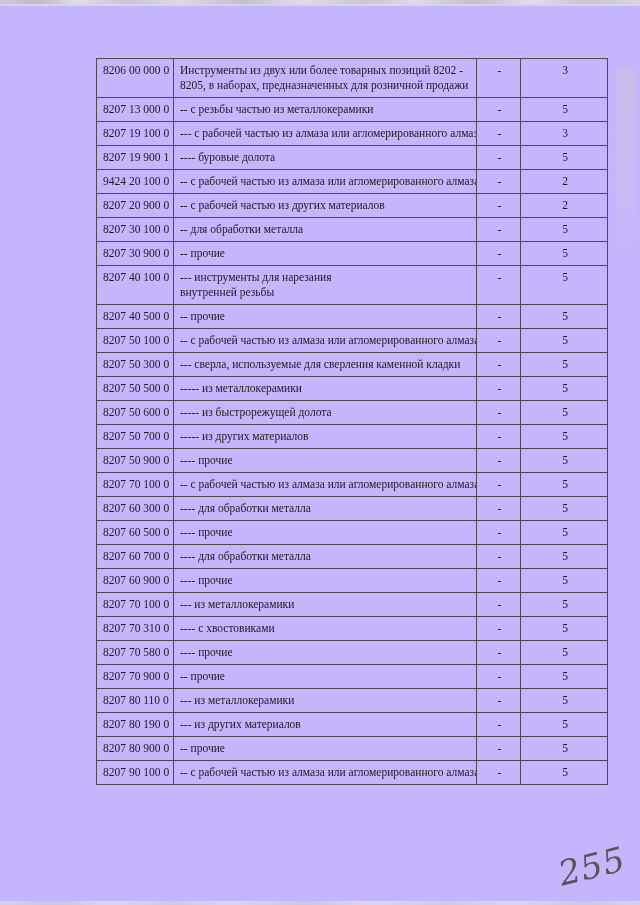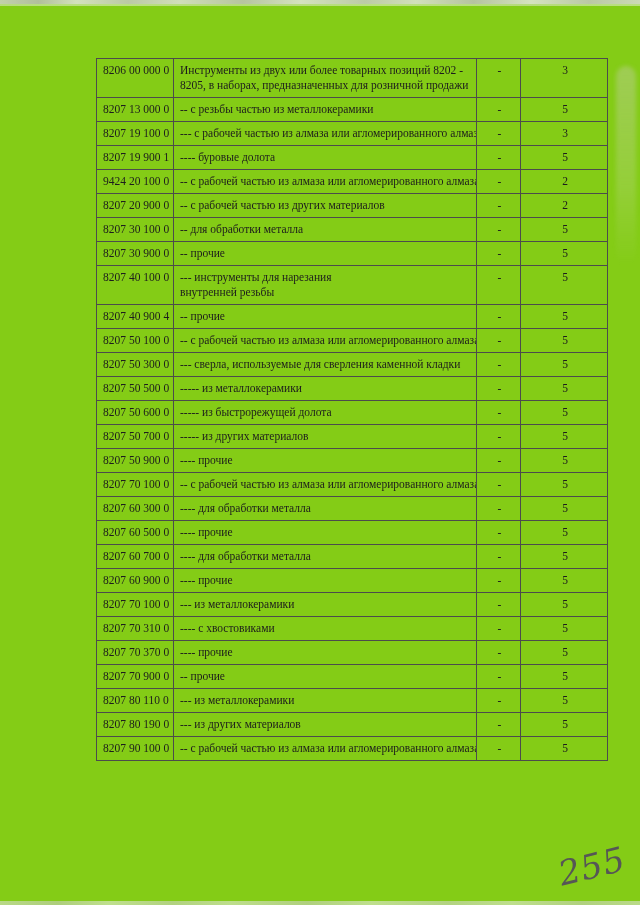--- a/index.html
+++ b/index.html
@@ -3,21 +3,21 @@
 <meta charset="utf-8">
 <style>
   html,body{margin:0;padding:0;}
   body{
     width:640px;height:905px;
     background:#fbfbfa;
     font-family:"Liberation Serif","DejaVu Serif",serif;
     position:relative;
     overflow:hidden;
   }
-  .page{position:absolute;inset:0;background:#84cc16;}
+  .page{position:absolute;inset:0;background:#c4b5fd;}
   
   .scan-edge-top{
     position:absolute;top:0;left:0;width:640px;height:4px;
     background:linear-gradient(90deg,#d2d2d2 0%,#bdbdbd 6%,#e7e7e7 12%,#c9c9c9 20%,#e3e3e3 28%,#c3c3c3 38%,#e8e8e8 47%,#cbcbcb 57%,#e5e5e5 65%,#c2c2c2 74%,#e9e9e9 83%,#c8c8c8 92%,#dedede 100%);
     opacity:.8;
   }
   .scan-edge-top::after{
     content:"";position:absolute;top:4px;left:0;width:640px;height:2px;
     background:linear-gradient(90deg,#ececec 0%,#f6f6f6 18%,#e9e9e9 40%,#f7f7f7 60%,#ebebeb 82%,#f5f5f5 100%);
     opacity:.6;
@@ -128,21 +128,21 @@
           <td class="col-rate">5</td>
         </tr>
         <tr>
           <td class="col-code">8207 40 100 0</td>
           <td class="col-description">--- инструменты для нарезания
 внутренней резьбы</td>
           <td class="col-unit">-</td>
           <td class="col-rate">5</td>
         </tr>
         <tr>
-          <td class="col-code">8207 40 900 4</td>
+          <td class="col-code">8207 40 500 0</td>
           <td class="col-description">-- прочие</td>
           <td class="col-unit">-</td>
           <td class="col-rate">5</td>
         </tr>
         <tr>
           <td class="col-code">8207 50 100 0</td>
           <td class="col-description">-- с рабочей частью из алмаза или агломерированного алмаза</td>
           <td class="col-unit">-</td>
           <td class="col-rate">5</td>
         </tr>
@@ -212,40 +212,46 @@
           <td class="col-unit">-</td>
           <td class="col-rate">5</td>
         </tr>
         <tr>
           <td class="col-code">8207 70 310 0</td>
           <td class="col-description">---- с хвостовиками</td>
           <td class="col-unit">-</td>
           <td class="col-rate">5</td>
         </tr>
         <tr>
-          <td class="col-code">8207 70 370 0</td>
+          <td class="col-code">8207 70 580 0</td>
           <td class="col-description">---- прочие</td>
           <td class="col-unit">-</td>
           <td class="col-rate">5</td>
         </tr>
         <tr>
           <td class="col-code">8207 70 900 0</td>
           <td class="col-description">-- прочие</td>
           <td class="col-unit">-</td>
           <td class="col-rate">5</td>
         </tr>
         <tr>
           <td class="col-code">8207 80 110 0</td>
           <td class="col-description">--- из металлокерамики</td>
           <td class="col-unit">-</td>
           <td class="col-rate">5</td>
         </tr>
         <tr>
           <td class="col-code">8207 80 190 0</td>
           <td class="col-description">--- из других материалов</td>
+          <td class="col-unit">-</td>
+          <td class="col-rate">5</td>
+        </tr>
+        <tr>
+          <td class="col-code">8207 80 900 0</td>
+          <td class="col-description">-- прочие</td>
           <td class="col-unit">-</td>
           <td class="col-rate">5</td>
         </tr>
         <tr>
           <td class="col-code">8207 90 100 0</td>
           <td class="col-description">-- с рабочей частью из алмаза или агломерированного алмаза</td>
           <td class="col-unit">-</td>
           <td class="col-rate">5</td>
         </tr>
       </tbody>

